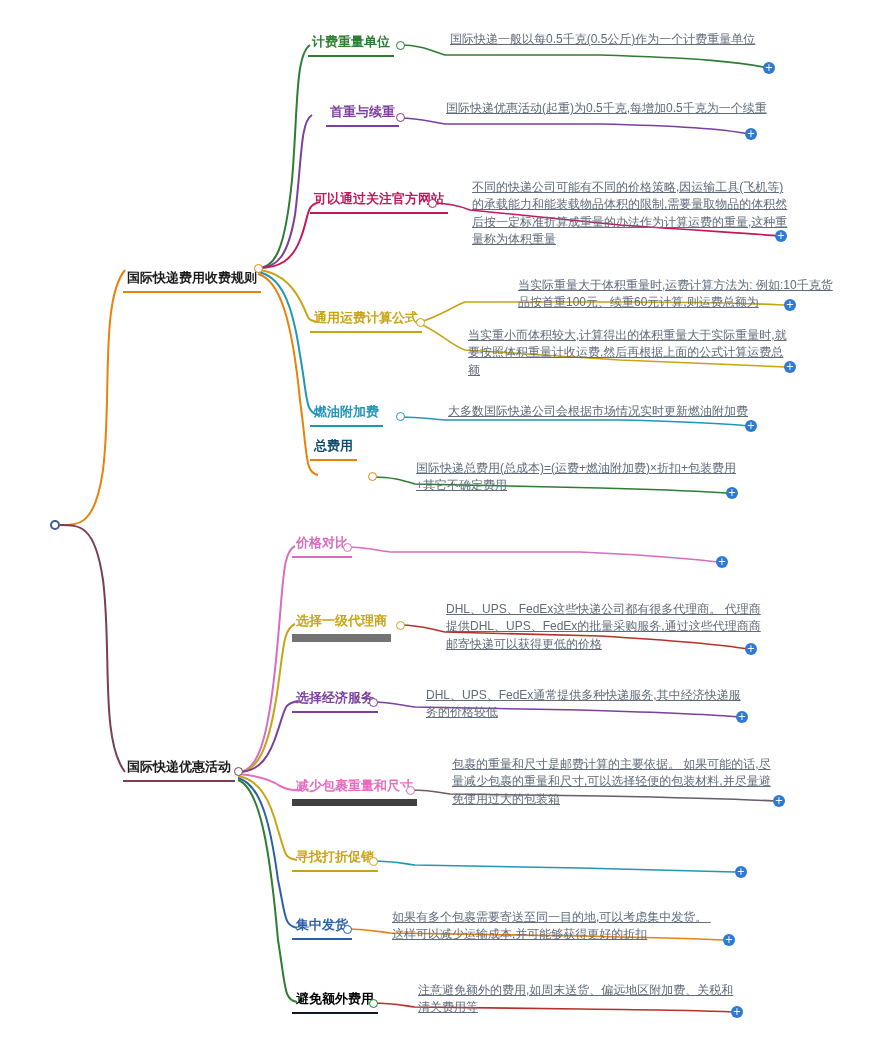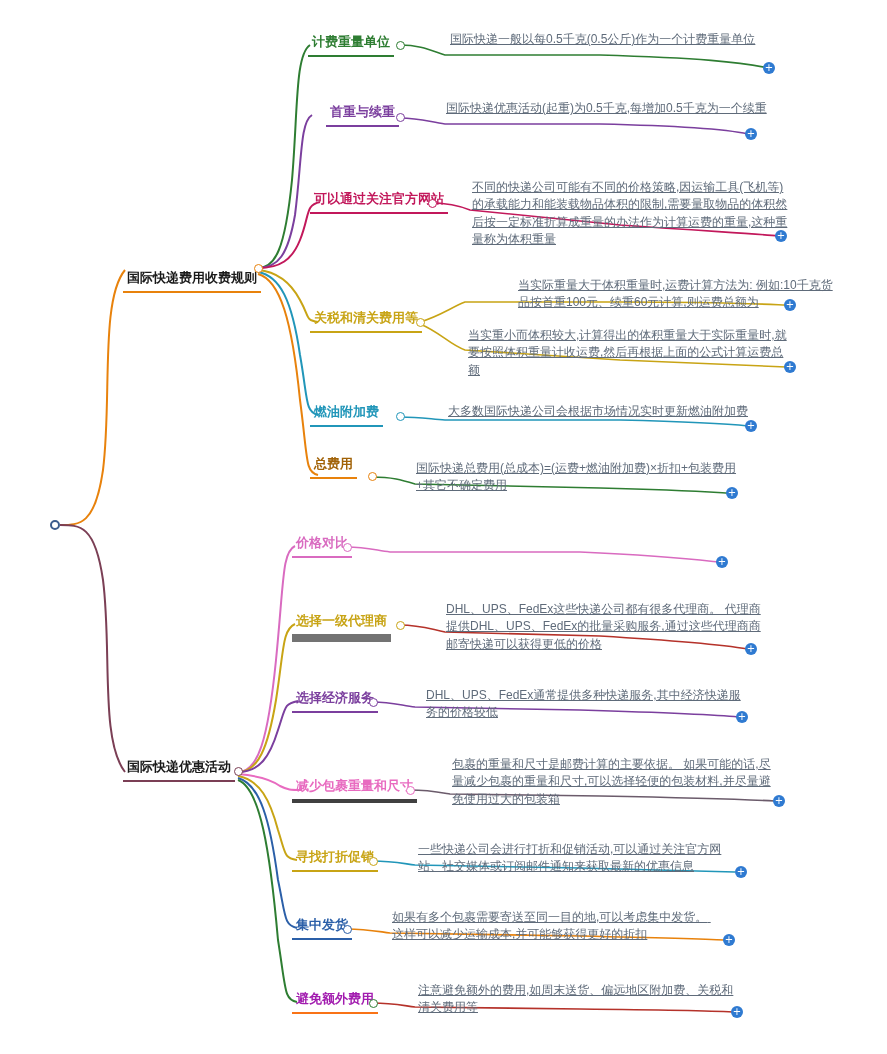--- a/index.html
+++ b/index.html
@@ -138,33 +138,33 @@
   <div class="node branch-label" style="left:310px; top:101px; color:#7B3F9E; border-bottom:2px solid #7B3F9E;margin-left:16px;">首重与续重</div>
   <div class="dot" style="left:396px; top:113px; border-color:#7B3F9E;"></div>
   <div class="node leaf-text" style="left:444px; top:99px; width:330px;">国际快递优惠活动(起重)为0.5千克,每增加0.5千克为一个续重</div>
   <div class="plus" style="left:745px; top:128px;">+</div>
 
   <div class="node branch-label" style="left:310px; top:188px; color:#C2185B; border-bottom:2px solid #C2185B;">可以通过关注官方网站</div>
   <div class="dot" style="left:428px; top:199px; border-color:#C2185B;"></div>
   <div class="node leaf-text" style="left:470px; top:178px; width:320px;">不同的快递公司可能有不同的价格策略,因运输工具(飞机等)的承载能力和能装载物品体积的限制,需要量取物品的体积然后按一定标准折算成重量的办法作为计算运费的重量,这种重量称为体积重量</div>
   <div class="plus" style="left:775px; top:230px;">+</div>
 
-  <div class="node branch-label" style="left:310px; top:307px; color:#C8A415; border-bottom:2px solid #C8A415;">关税和清关费用等</div>
+  <div class="node branch-label" style="left:310px; top:307px; color:#C8A415; border-bottom:2px solid #C8A415;">通用运费计算公式</div>
   <div class="dot" style="left:416px; top:318px; border-color:#C8A415;"></div>
   <div class="node leaf-text" style="left:480px; top:276px; width:320px;margin-left:36px;">当实际重量大于体积重量时,运费计算方法为: 例如:10千克货品按首重100元、续重60元计算,则运费总额为</div>
   <div class="plus" style="left:784px; top:299px;">+</div>
   <div class="node leaf-text" style="left:466px; top:326px; width:320px;">当实重小而体积较大,计算得出的体积重量大于实际重量时,就要按照体积重量计收运费,然后再根据上面的公式计算运费总额</div>
   <div class="plus" style="left:784px; top:361px;">+</div>
 
   <div class="node branch-label" style="left:310px; top:401px; color:#2196B9; border-bottom:2px solid #2196B9;">燃油附加费</div>
   <div class="dot" style="left:396px; top:412px; border-color:#2196B9;"></div>
   <div class="node leaf-text" style="left:446px; top:402px; width:310px;">大多数国际快递公司会根据市场情况实时更新燃油附加费</div>
   <div class="plus" style="left:745px; top:420px;">+</div>
 
-  <div class="node branch-label" style="left:310px; top:453px; color:#a16207; border-bottom:2px solid #E8820C;">总费用</div>
+  <div class="node branch-label" style="left:310px; top:435px; color:#0c4a6e; border-bottom:2px solid #E8820C;">总费用</div>
   <div class="dot" style="left:368px; top:472px; border-color:#E8820C;"></div>
   <div class="node leaf-text" style="left:414px; top:459px; width:320px;">国际快递总费用(总成本)=(运费+燃油附加费)×折扣+包装费用+其它不确定费用</div>
   <div class="plus" style="left:726px; top:487px;">+</div>
 
   <div class="node branch-label" style="left:123px; top:756px; color:#1a1a1a; border-bottom:2px solid #7B3F55;">国际快递优惠活动</div>
   <div class="dot" style="left:234px; top:767px; border-color:#7B3F55;"></div>
 
   <div class="node branch-label" style="left:292px; top:532px; color:#D96BC0; border-bottom:2px solid #D96BC0;">价格对比</div>
   <div class="dot" style="left:343px; top:543px; border-color:#D96BC0;"></div>
   <div class="plus" style="left:716px; top:556px;">+</div>
@@ -172,33 +172,32 @@
   <div class="node branch-label" style="left:292px; top:610px; color:#C8A415; border-bottom:8px solid #737373;">选择一级代理商</div>
   <div class="dot" style="left:396px; top:621px; border-color:#C8A415;"></div>
   <div class="node leaf-text" style="left:444px; top:600px; width:320px;">DHL、UPS、FedEx这些快递公司都有很多代理商。 代理商提供DHL、UPS、FedEx的批量采购服务,通过这些代理商商邮寄快递可以获得更低的价格</div>
   <div class="plus" style="left:745px; top:643px;">+</div>
 
   <div class="node branch-label" style="left:292px; top:687px; color:#7B3F9E; border-bottom:2px solid #7B3F9E;">选择经济服务</div>
   <div class="dot" style="left:369px; top:698px; border-color:#7B3F9E;"></div>
   <div class="node leaf-text" style="left:424px; top:686px; width:320px;">DHL、UPS、FedEx通常提供多种快递服务,其中经济快递服务的价格较低</div>
   <div class="plus" style="left:736px; top:711px;">+</div>
 
-  <div class="node branch-label" style="left:292px; top:775px; color:#E86BC0; border-bottom:4px solid #404040;">减少包裹重量和尺寸</div>
+  <div class="node branch-label" style="left:292px; top:775px; color:#E86BC0; border-bottom:7px solid #404040;">减少包裹重量和尺寸</div>
   <div class="dot" style="left:406px; top:786px; border-color:#E86BC0;"></div>
   <div class="node leaf-text" style="left:450px; top:755px; width:320px;">包裹的重量和尺寸是邮费计算的主要依据。 如果可能的话,尽量减少包裹的重量和尺寸,可以选择轻便的包装材料,并尽量避免使用过大的包装箱</div>
   <div class="plus" style="left:773px; top:795px;">+</div>
 
   <div class="node branch-label" style="left:292px; top:846px; color:#C8A415; border-bottom:2px solid #C8A415;">寻找打折促销</div>
   <div class="dot" style="left:369px; top:857px; border-color:#C8A415;"></div>
-  <div class="node leaf-text" style="left:416px; top:840px; width:320px;">一些快递公司会进行打折和促销活动,可以通过关注官方网站、社交媒体或订阅邮件通知来获取最新的优惠信息</div>
   <div class="plus" style="left:735px; top:866px;">+</div>
 
   <div class="node branch-label" style="left:292px; top:914px; color:#2B5FA8; border-bottom:2px solid #2B5FA8;">集中发货</div>
   <div class="dot" style="left:343px; top:925px; border-color:#2B5FA8;"></div>
   <div class="node leaf-text" style="left:390px; top:908px; width:320px;">如果有多个包裹需要寄送至同一目的地,可以考虑集中发货。 这样可以减少运输成本,并可能够获得更好的折扣</div>
   <div class="plus" style="left:723px; top:934px;">+</div>
 
-  <div class="node branch-label" style="left:292px; top:988px; color:#a21caf; border-bottom:2px solid #f97316;">避免额外费用</div>
+  <div class="node branch-label" style="left:292px; top:988px; color:#000000; border-bottom:2px solid #0f172a;">避免额外费用</div>
   <div class="dot" style="left:369px; top:999px; border-color:#2E7D32;"></div>
   <div class="node leaf-text" style="left:416px; top:981px; width:320px;">注意避免额外的费用,如周末送货、偏远地区附加费、关税和清关费用等</div>
   <div class="plus" style="left:731px; top:1006px;">+</div>
 
 </div>
 
 </body></html>

